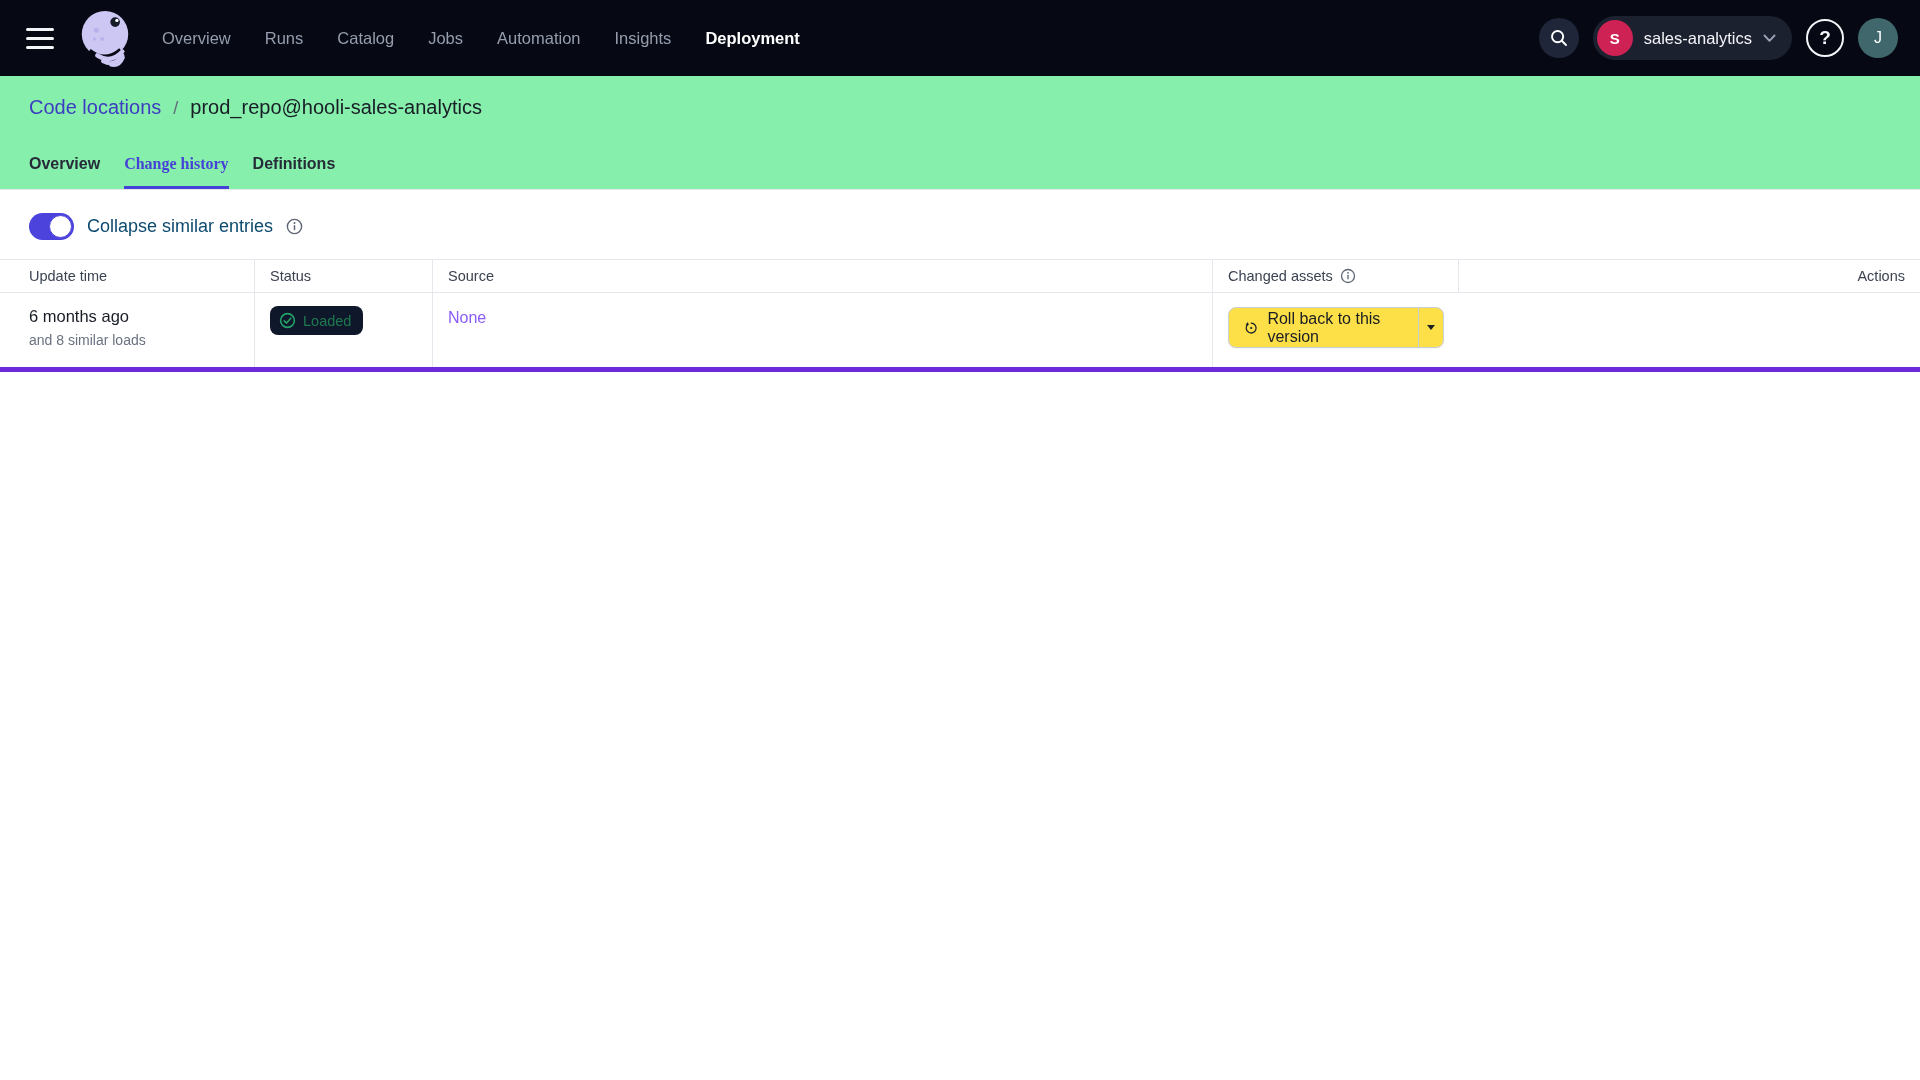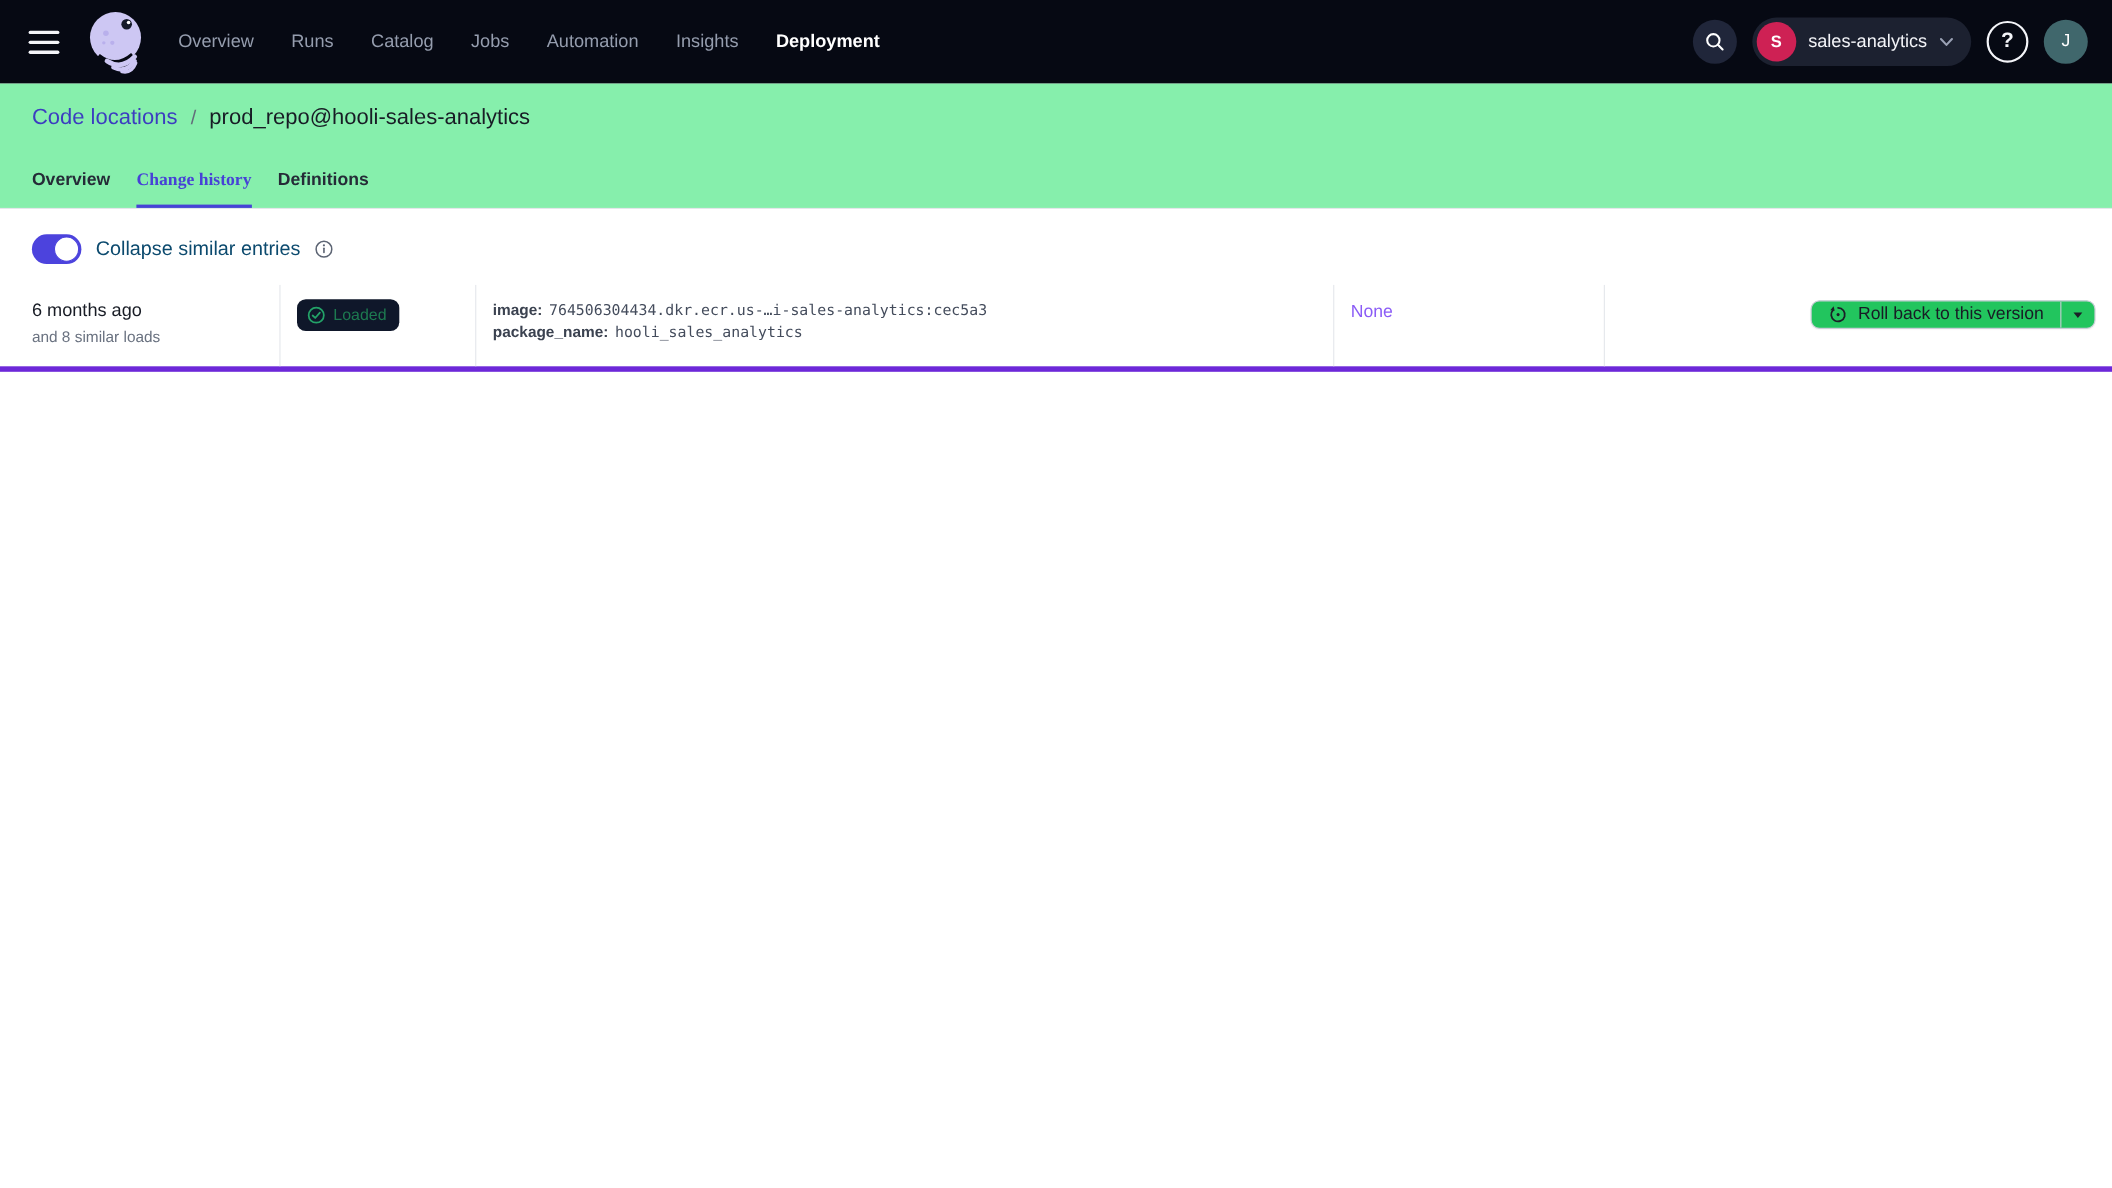--- a/index.html
+++ b/index.html
@@ -54,21 +54,21 @@
   .upd-time { font-size:16.5px; color:#181c25; padding-top:14px; font-weight:500; }
   .upd-note { font-size:14px; color:#6a7280; margin-top:6px; }
   .status-pill { margin-top:13px; display:inline-flex; align-items:center; gap:7px; background:#0f172a; border-radius:8px; padding:6px 12px 6px 9px; }
   .status-text { font-size:14.5px; color:#1d7a50; }
   .src-line { display:flex; align-items:baseline; gap:6px; margin-top:3px; }
   .src-line:first-child { margin-top:14px; }
   .src-label { font-size:14px; font-weight:700; color:#3b4250; }
   .src-value { font-family:"DejaVu Sans Mono", monospace; font-size:13.5px; color:#444c5c; }
   .none-val { font-size:16px; color:#8b5cf6; padding-top:16px; }
   .action-cell { display:flex; justify-content:flex-end; align-items:flex-start; padding-right:15px; padding-top:14px; }
-  .split-btn { display:inline-flex; height:26px; border:1px solid #c8cdd6; border-radius:8px; background:#22c55e; overflow:hidden; box-shadow:0 1px 1px rgba(20,25,35,0.04); }
+  .split-btn { display:inline-flex; height:41px; border:1px solid #c8cdd6; border-radius:8px; background:#fde047; overflow:hidden; box-shadow:0 1px 1px rgba(20,25,35,0.04); }
   .split-main { display:flex; align-items:center; gap:9px; padding:0 15px; cursor:pointer; }
   .split-main span { font-size:16px; color:#181c25; }
   .split-caret { width:31px; display:flex; align-items:center; justify-content:center; border-left:1px solid #c8cdd6; cursor:pointer; }
   .caret-tri { width:0; height:0; border-left:4.5px solid transparent; border-right:4.5px solid transparent; border-top:5.5px solid #1b1f27; }
 </style>
 </head>
 <body>
 
 <div class="topbar">
   <div class="hamburger">
@@ -149,47 +149,53 @@
   <span class="info-ic">
     <svg width="17" height="17" viewBox="0 0 16 16">
       <circle cx="8" cy="8" r="6.7" fill="none" stroke="#5d6574" stroke-width="1.3"></circle>
       <circle cx="8" cy="4.7" r="0.95" fill="#5d6574"></circle>
       <rect x="7.3" y="6.6" width="1.4" height="5" rx="0.7" fill="#5d6574"></rect>
     </svg>
   </span>
 </div>
 
 <div class="chg-table">
+  <div class="t-row t-head">
+    <div class="cell first bordered">Update time</div>
+    <div class="cell bordered">Status</div>
+    <div class="cell bordered">Source</div>
+    <div class="cell bordered">
+      <span>Changed assets</span>
+      <span class="head-info">
+        <svg width="16" height="16" viewBox="0 0 16 16">
+          <circle cx="8" cy="8" r="6.5" fill="none" stroke="#5d6574" stroke-width="1.3"></circle>
+          <circle cx="8" cy="4.8" r="0.9" fill="#5d6574"></circle>
+          <rect x="7.35" y="6.7" width="1.3" height="4.8" rx="0.65" fill="#5d6574"></rect>
+        </svg>
+      </span>
+    </div>
+    <div class="cell actions-h">Actions</div>
+  </div>
 
   <div class="t-row t-body">
     <div class="cell first bordered">
       <div class="upd-time">6 months ago</div>
       <div class="upd-note">and 8 similar loads</div>
     </div>
 
     <div class="cell bordered">
       <span class="status-pill">
         <svg width="17" height="17" viewBox="0 0 16 16">
           <circle cx="8" cy="8" r="6.5" fill="none" stroke="#23a268" stroke-width="1.5"></circle>
           <polyline points="4.9,8.3 7.1,10.4 11.1,5.8" fill="none" stroke="#23a268" stroke-width="1.5" stroke-linecap="round" stroke-linejoin="round"></polyline>
         </svg>
         <span class="status-text">Loaded</span>
       </span>
     </div>
 
-    <div class="cell bordered">
-      <div class="src-line">
-        <span class="src-label">image:</span>
-        <span class="src-value">764506304434.dkr.ecr.us-…i-sales-analytics:cec5a3</span>
-      </div>
-      <div class="src-line">
-        <span class="src-label">package_name:</span>
-        <span class="src-value">hooli_sales_analytics</span>
-      </div>
-    </div>
 
     <div class="cell bordered">
       <div class="none-val">None</div>
     </div>
 
     <div class="cell action-cell">
       <div class="split-btn">
         <div class="split-main">
           <svg width="18" height="18" viewBox="0 0 18 18">
             <path d="M9 2.8 A6.2 6.2 0 1 1 4.55 4.6" fill="none" stroke="#1b1f27" stroke-width="1.6" stroke-linecap="round"></path>

